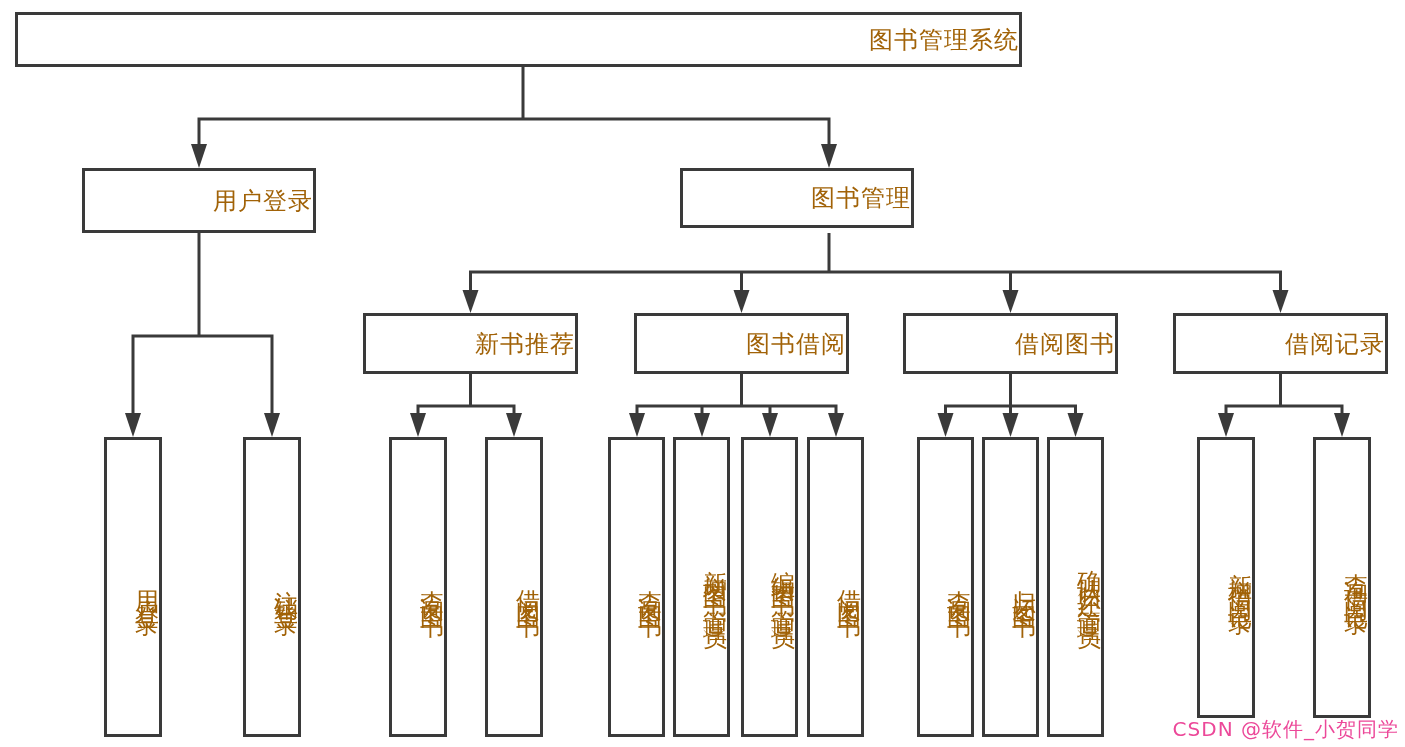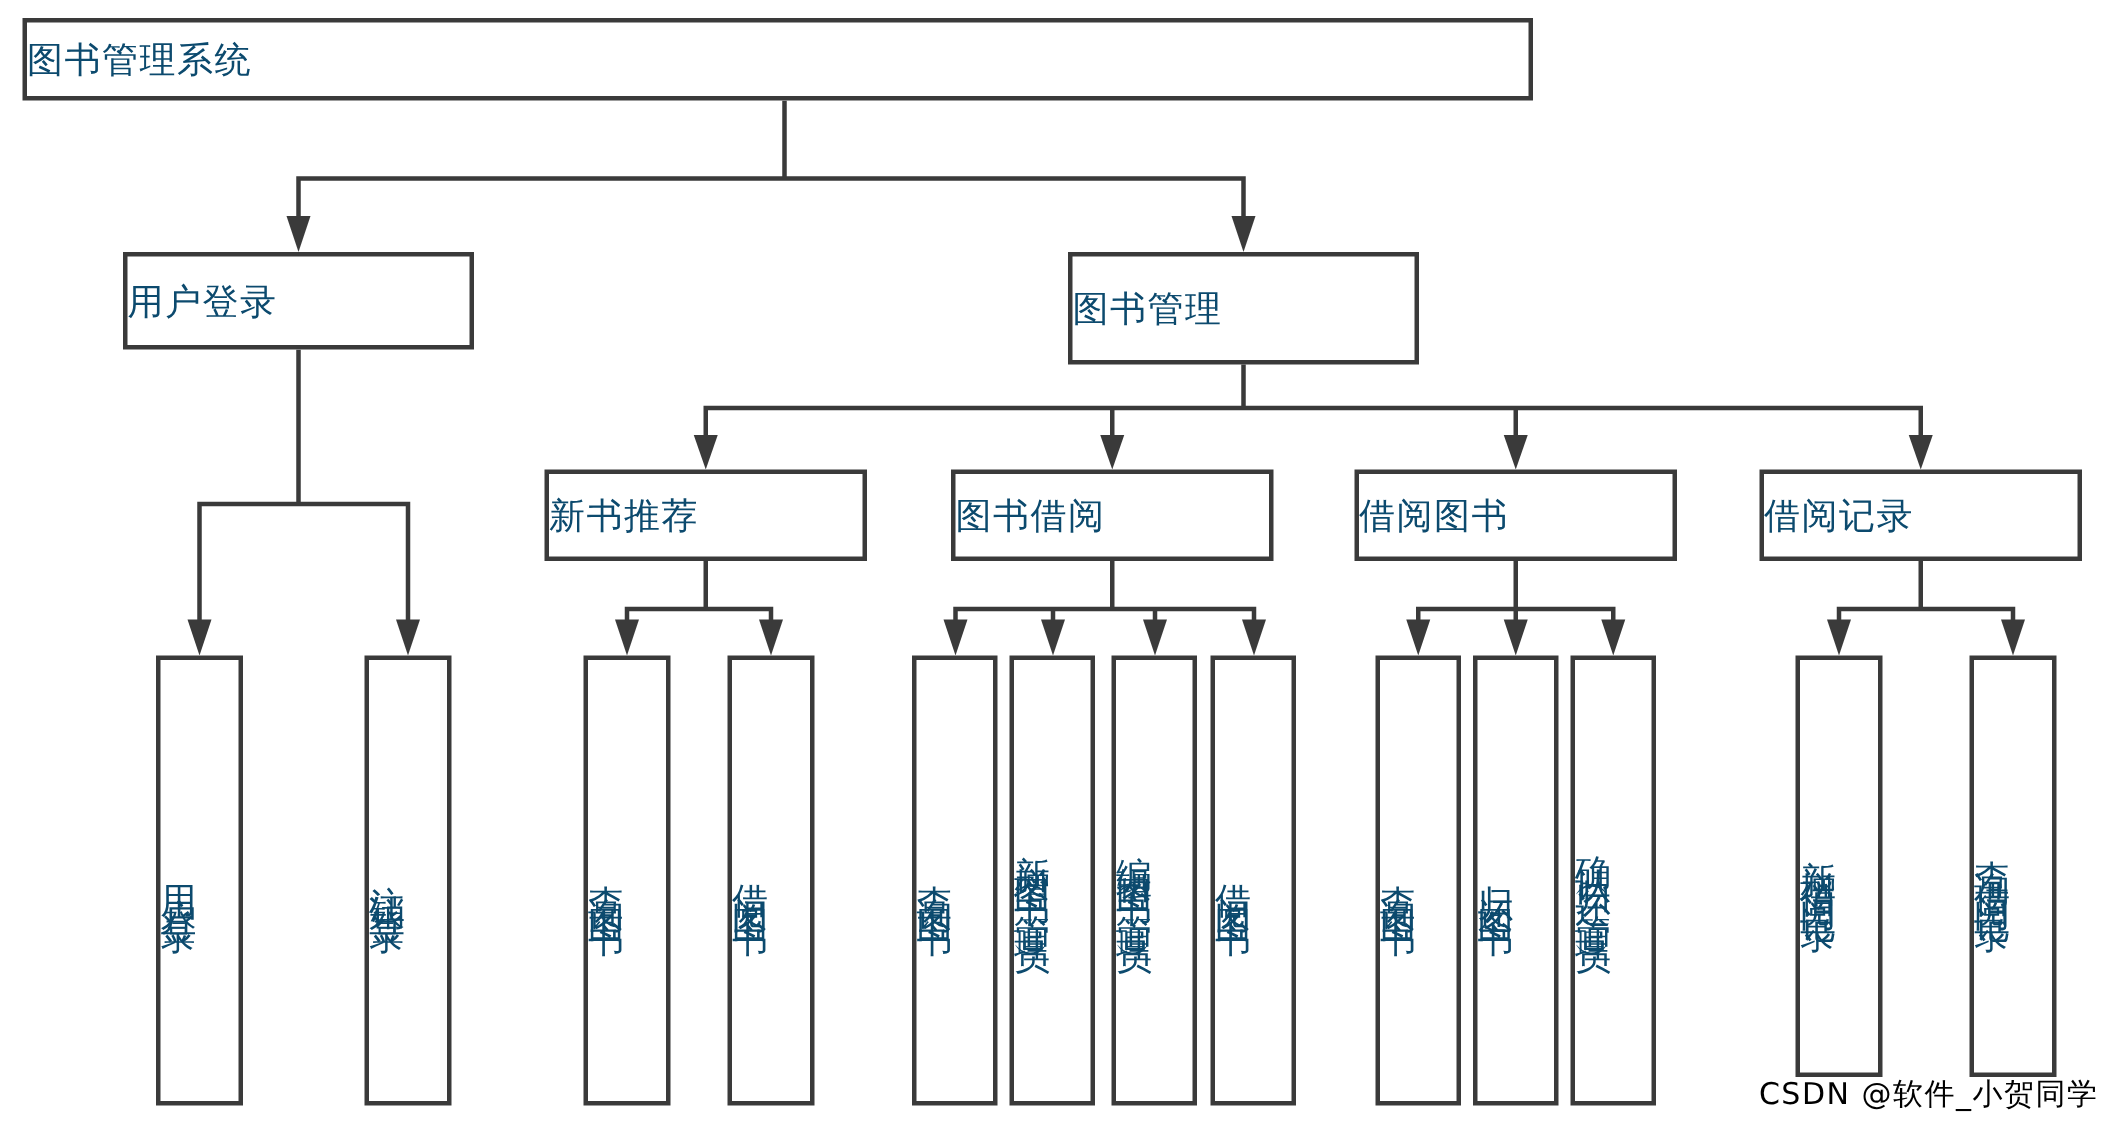--- a/index.html
+++ b/index.html
@@ -12,37 +12,37 @@
     overflow: hidden;
   }
   svg.wires { position: absolute; left: 0; top: 0; }
   .node {
     position: absolute;
     box-sizing: border-box;
     border: 3px solid #3a3a3a;
     background: #ffffff;
     display: flex;
     align-items: center;
-    justify-content: flex-start;
-    color: #0c4a6e;
+    justify-content: flex-end;
+    color: #a16207;
     font-size: 24px;
     letter-spacing: 1px;
     white-space: nowrap;
   }
   .leaf span {
     writing-mode: vertical-rl;
     text-orientation: mixed;
     letter-spacing: 8px;
     line-height: 1;
   }
   .watermark {
     position: absolute;
     right: 6px;
     bottom: 4px;
-    color: #000000;
+    color: #ec4899;
     font-size: 20px;
     letter-spacing: 1px;
   }
 </style>
 </head>
 <body>
 
 <div class="canvas">
 
   <svg class="wires" width="1405" height="747" viewBox="0 0 1405 747">
@@ -106,21 +106,21 @@
     </g>
   </svg>
 
   <div class="node" style="left:15px; top:12px; width:1007px; height:55px;">
     <span>图书管理系统</span>
   </div>
 
   <div class="node" style="left:82px; top:168px; width:234px; height:65px;">
     <span>用户登录</span>
   </div>
-  <div class="node" style="left:712px; top:168px; width:234px; height:75px;">
+  <div class="node" style="left:680px; top:168px; width:234px; height:60px;">
     <span>图书管理</span>
   </div>
 
   <div class="node" style="left:634px; top:313px; width:215px; height:61px;">
     <span>图书借阅</span>
   </div>
   <div class="node" style="left:363px; top:313px; width:215px; height:61px;">
     <span>新书推荐</span>
   </div>
   <div class="node" style="left:903px; top:313px; width:215px; height:61px;">

